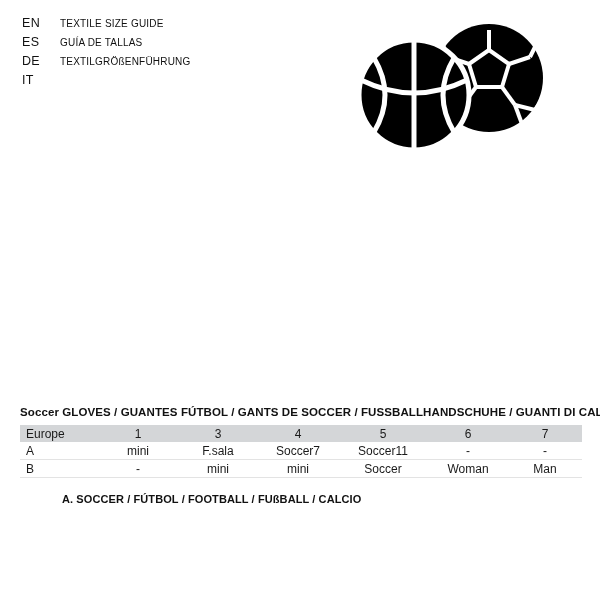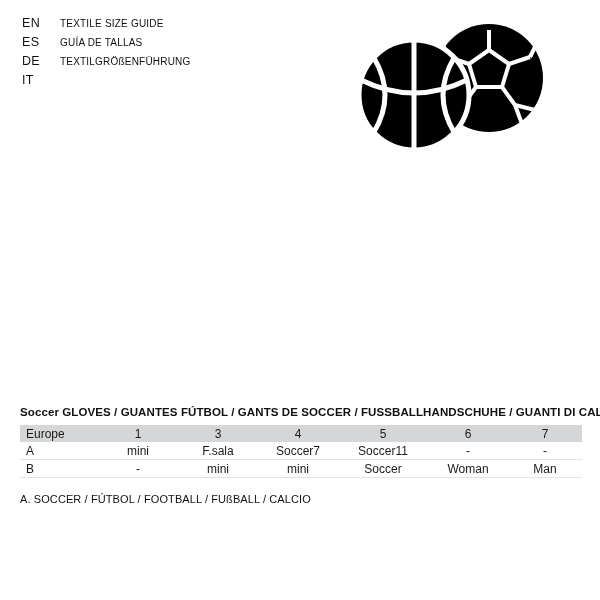--- a/index.html
+++ b/index.html
@@ -96,25 +96,26 @@
   }
   table.size-table td.first-col {
     text-align: left;
     padding-left: 6px;
   }
   .legend {
     margin-top: 14px;
   }
   .legend-line {
     font-size: 11px;
-    font-weight: normal;
+    font-weight: bold;
     letter-spacing: 0.1px;
     color: #111;
     line-height: 15px;
     white-space: nowrap;
+    margin-left: 42px;
   }
 </style>
 </head>
 <body>
 
 <div class="page">
 
   <div class="lang-block">
     <div class="lang-row">
       <span class="lang-code">EN</span>

